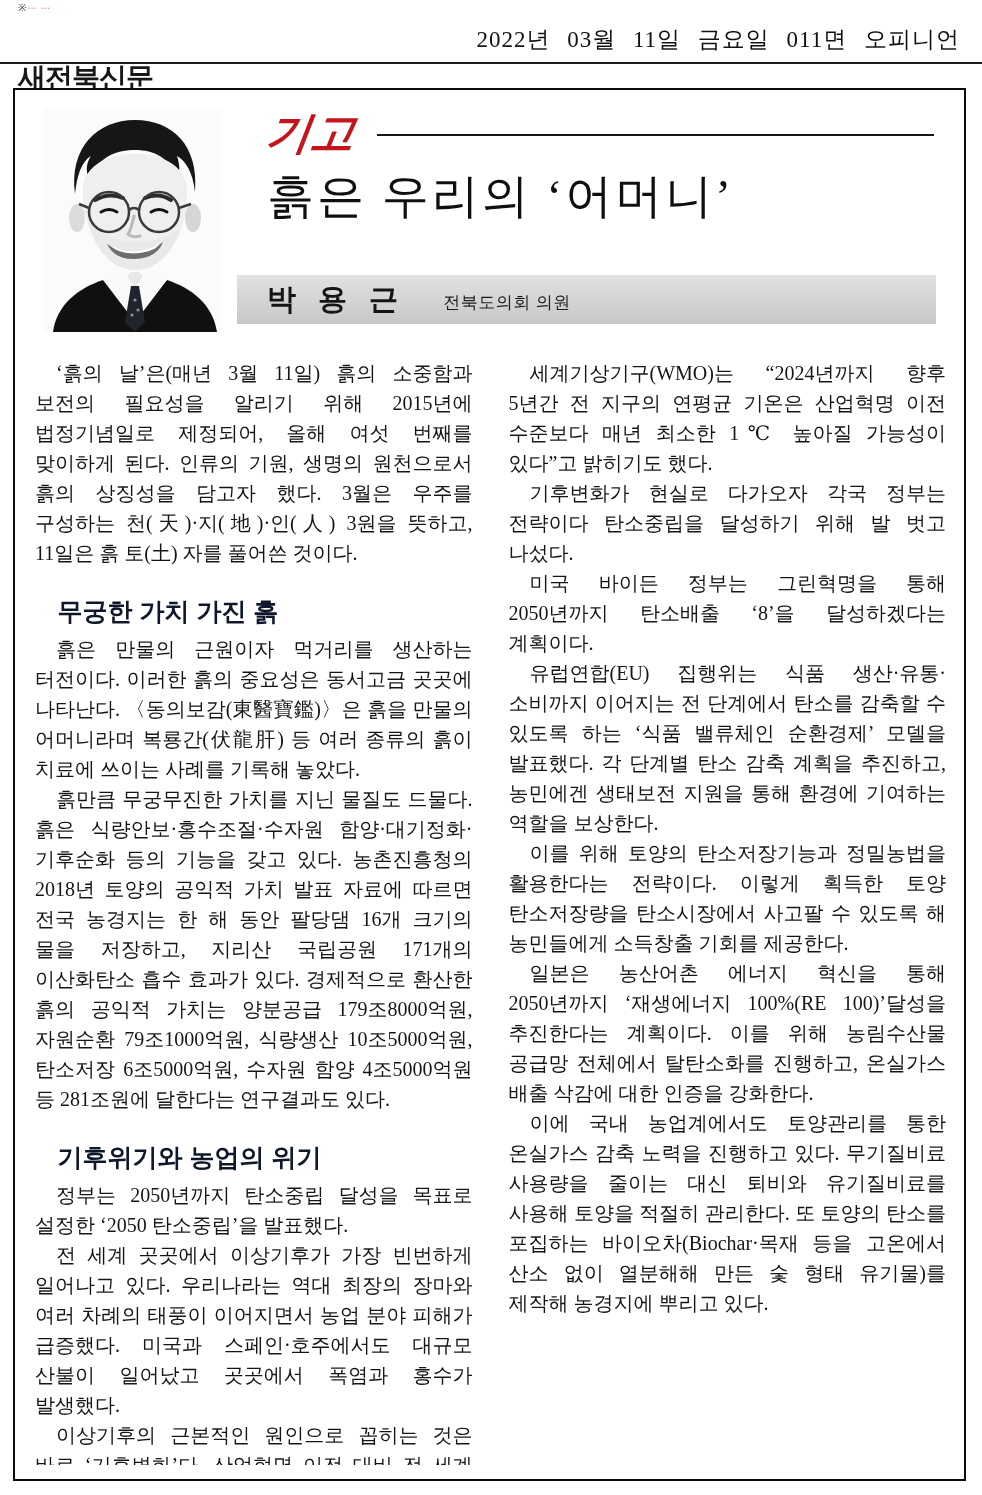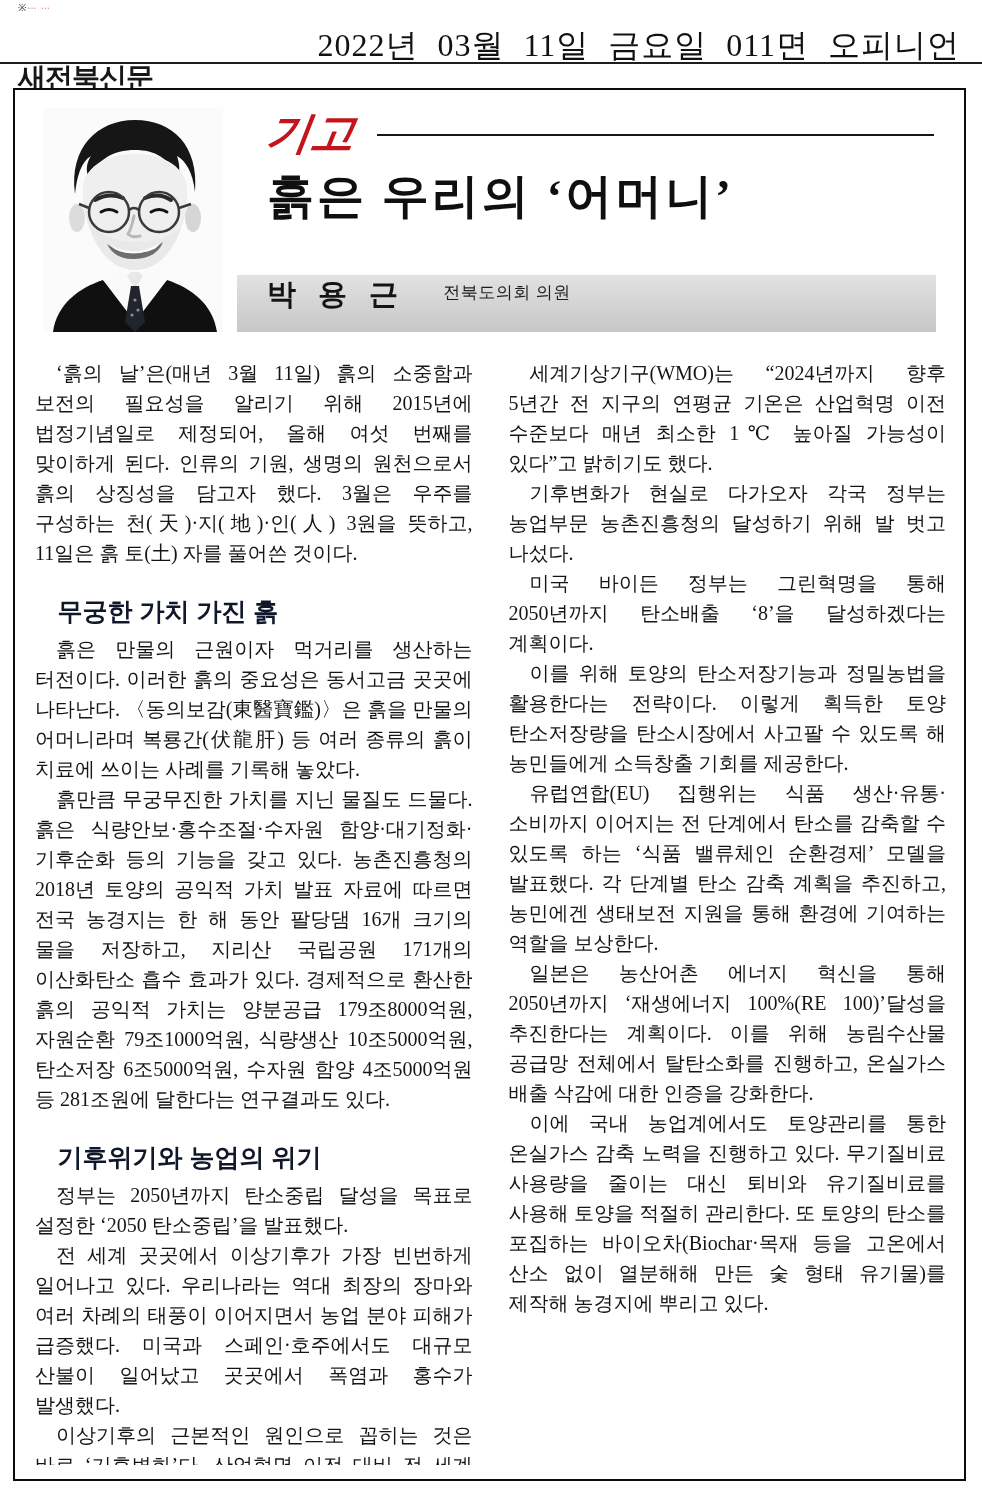--- a/index.html
+++ b/index.html
@@ -23,21 +23,21 @@
     font-size: 9px; color: #d43a6e; letter-spacing: 1px;
   }
   .masthead .emblem .mark { color: #333; font-size: 10px; }
   .masthead .logo-text {
     display: block;
     font-family: "Liberation Sans", "DejaVu Sans", sans-serif;
     font-weight: 900; font-size: 28px; letter-spacing: -1px; color: #171717; margin-top: 44px;
   }
   .dateline {
     position: absolute; right: 22px; top: 24px;
-    font-size: 32px; color: #111;
+    font-size: 23px; color: #111;
     word-spacing: 10px; letter-spacing: 1px;
     font-family: "Liberation Serif", "DejaVu Serif", serif;
   }
   .header-rule {
     position: absolute; left: 0; top: 62px; width: 982px; height: 2px;
     background: #1d1d1d;
   }
 
   
   .article-box {
@@ -61,29 +61,29 @@
     font-style: italic; font-weight: 900;
     font-size: 44px; line-height: 54px;
     color: var(--accent-red);
     transform: skewX(-8deg);
   }
   .label-rule { flex: 1; height: 0; border-top: 2px solid #161616; margin: 4px 8px 0 22px; }
 
   .article-title {
     position: absolute; left: 252px; top: 76px; right: 34px;
     font-family: "Liberation Serif", "DejaVu Serif", serif;
-    font-weight: 700; font-size: 47px; line-height: 60px;
+    font-weight: 400; font-size: 47px; line-height: 60px;
     letter-spacing: 3px; color: #0f0f0f;
     white-space: nowrap;
   }
 
   .author-bar {
-    position: absolute; left: 222px; right: 28px; top: 185px; height: 57px;
+    position: absolute; left: 222px; right: 28px; top: 185px; height: 49px;
     background: linear-gradient(180deg, #e2e2e2 0%, #d3d3d3 55%, #c7c7c7 100%);
-    display: flex; align-items: flex-start; gap: 38px; padding-left: 30px;
+    display: flex; align-items: center; gap: 38px; padding-left: 30px;
   }
   .author-name {
     font-family: "Liberation Sans", "DejaVu Sans", sans-serif;
     font-weight: 800; font-size: 29px; letter-spacing: 7px; color: #141414;
   }
   .author-role {
     font-family: "Liberation Sans", "DejaVu Sans", sans-serif;
     font-size: 17px; color: #1c1c1c; letter-spacing: 0.5px; padding-top: 6px;
   }
 
@@ -178,23 +178,23 @@
       <h3 class="subhead">무궁한 가치 가진 흙</h3>
       <p class="para">흙은 만물의 근원이자 먹거리를 생산하는 터전이다. 이러한 흙의 중요성은 동서고금 곳곳에 나타난다. 〈동의보감(東醫寶鑑)〉은 흙을 만물의 어머니라며 복룡간(伏龍肝) 등 여러 종류의 흙이 치료에 쓰이는 사례를 기록해 놓았다.</p>
       <p class="para">흙만큼 무궁무진한 가치를 지닌 물질도 드물다. 흙은 식량안보·홍수조절·수자원 함양·대기정화·기후순화 등의 기능을 갖고 있다. 농촌진흥청의 2018년 토양의 공익적 가치 발표 자료에 따르면 전국 농경지는 한 해 동안 팔당댐 16개 크기의 물을 저장하고, 지리산 국립공원 171개의 이산화탄소 흡수 효과가 있다. 경제적으로 환산한 흙의 공익적 가치는 양분공급 179조8000억원, 자원순환 79조1000억원, 식량생산 10조5000억원, 탄소저장 6조5000억원, 수자원 함양 4조5000억원 등 281조원에 달한다는 연구결과도 있다.</p>
       <h3 class="subhead">기후위기와 농업의 위기</h3>
       <p class="para">정부는 2050년까지 탄소중립 달성을 목표로 설정한 ‘2050 탄소중립’을 발표했다.</p>
       <p class="para">전 세계 곳곳에서 이상기후가 가장 빈번하게 일어나고 있다. 우리나라는 역대 최장의 장마와 여러 차례의 태풍이 이어지면서 농업 분야 피해가 급증했다. 미국과 스페인·호주에서도 대규모 산불이 일어났고 곳곳에서 폭염과 홍수가 발생했다.</p>
       <p class="para">이상기후의 근본적인 원인으로 꼽히는 것은 바로 ‘기후변화’다. 산업혁명 이전 대비 전 세계 평균 기온은 1.1℃ 올랐으며, 해마다 상승하는 추세다.</p>
     </div>
     <div class="col">
       <p class="para">세계기상기구(WMO)는 “2024년까지 향후 5년간 전 지구의 연평균 기온은 산업혁명 이전 수준보다 매년 최소한 1℃ 높아질 가능성이 있다”고 밝히기도 했다.</p>
-      <p class="para">기후변화가 현실로 다가오자 각국 정부는 농업부문 농촌진흥청의 달성하기 위해 발 벗고 나섰다.</p>
+      <p class="para">기후변화가 현실로 다가오자 각국 정부는 전략이다 탄소중립을 달성하기 위해 발 벗고 나섰다.</p>
       <p class="para">미국 바이든 정부는 그린혁명을 통해 2050년까지 탄소배출 ‘8’을 달성하겠다는 계획이다.</p>
+      <p class="para">유럽연합(EU) 집행위는 식품 생산·유통·소비까지 이어지는 전 단계에서 탄소를 감축할 수 있도록 하는 ‘식품 밸류체인 순환경제’ 모델을 발표했다. 각 단계별 탄소 감축 계획을 추진하고, 농민에겐 생태보전 지원을 통해 환경에 기여하는 역할을 보상한다.</p>
       <p class="para">이를 위해 토양의 탄소저장기능과 정밀농법을 활용한다는 전략이다. 이렇게 획득한 토양 탄소저장량을 탄소시장에서 사고팔 수 있도록 해 농민들에게 소득창출 기회를 제공한다.</p>
-      <p class="para">유럽연합(EU) 집행위는 식품 생산·유통·소비까지 이어지는 전 단계에서 탄소를 감축할 수 있도록 하는 ‘식품 밸류체인 순환경제’ 모델을 발표했다. 각 단계별 탄소 감축 계획을 추진하고, 농민에겐 생태보전 지원을 통해 환경에 기여하는 역할을 보상한다.</p>
       <p class="para">일본은 농산어촌 에너지 혁신을 통해 2050년까지 ‘재생에너지 100%(RE 100)’달성을 추진한다는 계획이다. 이를 위해 농림수산물 공급망 전체에서 탈탄소화를 진행하고, 온실가스 배출 삭감에 대한 인증을 강화한다.</p>
       <p class="para">이에 국내 농업계에서도 토양관리를 통한 온실가스 감축 노력을 진행하고 있다. 무기질비료 사용량을 줄이는 대신 퇴비와 유기질비료를 사용해 토양을 적절히 관리한다. 또 토양의 탄소를 포집하는 바이오차(Biochar·목재 등을 고온에서 산소 없이 열분해해 만든 숯 형태 유기물)를 제작해 농경지에 뿌리고 있다.</p>
 
     </div>
   </div>
 
 </div>
 
 </body></html>

